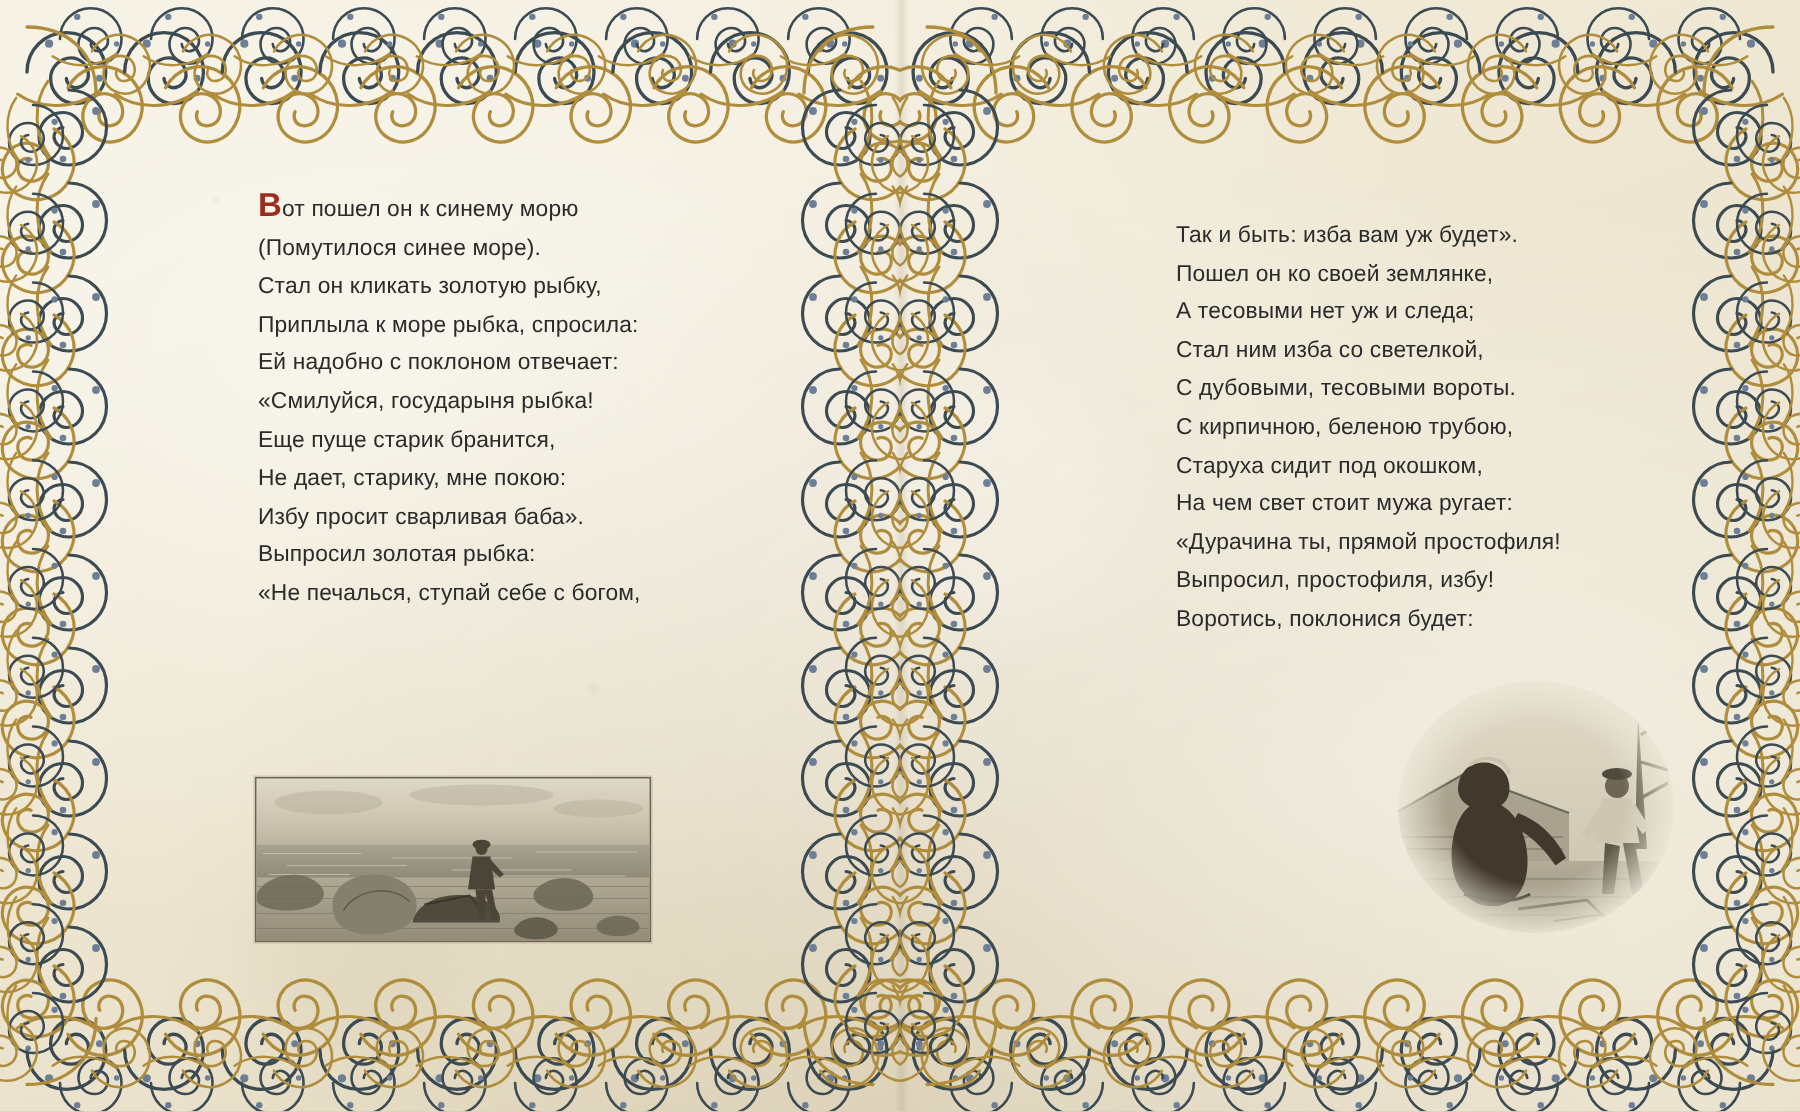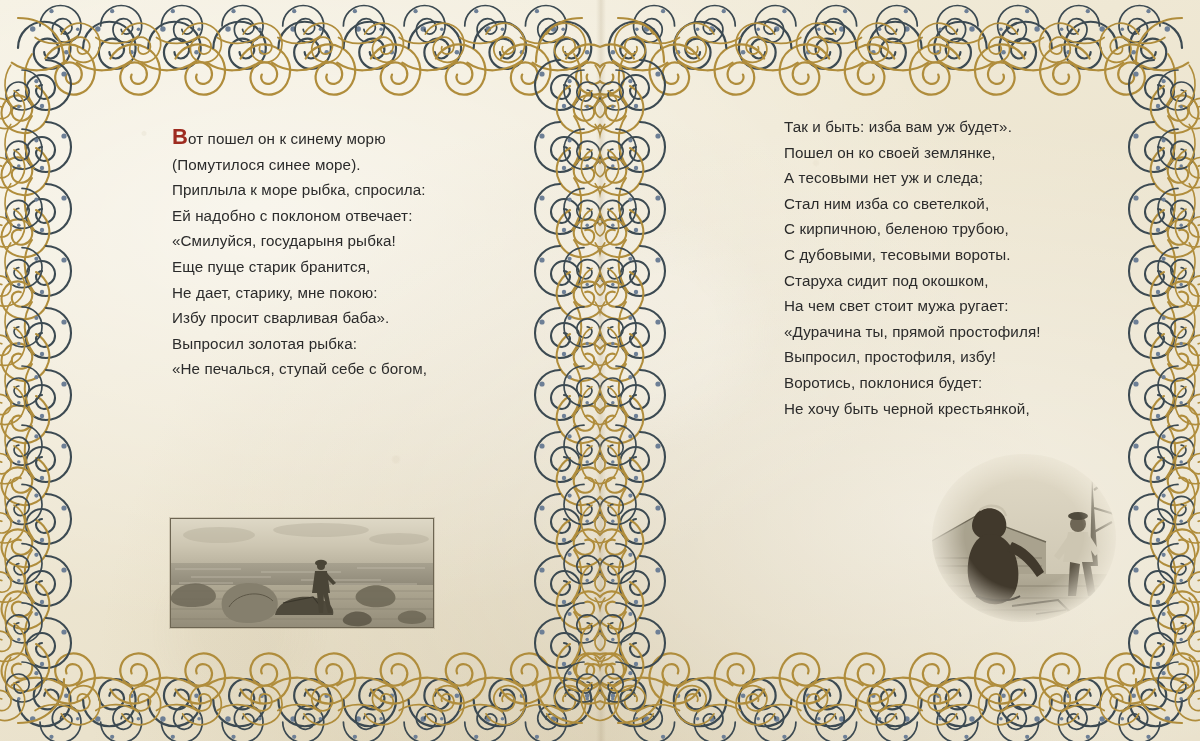--- a/index.html
+++ b/index.html
@@ -53,21 +53,21 @@
 
   
   .text-col {
     position: absolute;
     color: #2b2b2b;
     font-size: 15.2px;
     line-height: 25.6px;
     letter-spacing: 0.1px;
   }
   .col-left  { left: 172px; top: 126px; width: 380px; }
-  .col-right { left: 784px; top: 114px; width: 390px; }
+  .col-right { left: 784px; top: 144px; width: 390px; }
   .verse-line { white-space: nowrap; }
   .dropcap {
     color: #9e2b20;
     font-size: 22px;
     font-weight: bold;
     line-height: 1;
     vertical-align: baseline;
   }
 
   
@@ -344,43 +344,43 @@
         <path d="M582,723 c-28,0 -46,-18 -46,-44"></path>
       </g>
     </g>
   </svg>
 
   <div class="gutter-shadow"></div>
 
   <div class="text-col col-left">
     <div class="verse-line"><span class="dropcap">В</span><span>от пошел он к синему морю</span></div>
     <div class="verse-line">(Помутилося синее море).</div>
+    <div class="verse-line">Стал он кликать золотую рыбку,</div>
     <div class="verse-line">Приплыла к море рыбка, спросила:</div>
     <div class="verse-line">Ей надобно с поклоном отвечает:</div>
     <div class="verse-line">«Смилуйся, государыня рыбка!</div>
     <div class="verse-line">Еще пуще старик бранится,</div>
     <div class="verse-line">Не дает, старику, мне покою:</div>
     <div class="verse-line">Избу просит сварливая баба».</div>
     <div class="verse-line">Выпросил золотая рыбка:</div>
     <div class="verse-line">«Не печалься, ступай себе с богом,</div>
   </div>
 
   <div class="text-col col-right">
     <div class="verse-line">Так и быть: изба вам уж будет».</div>
     <div class="verse-line">Пошел он ко своей землянке,</div>
     <div class="verse-line">А тесовыми нет уж и следа;</div>
     <div class="verse-line">Стал ним изба со светелкой,</div>
+    <div class="verse-line">С дубовыми, тесовыми вороты.</div>
     <div class="verse-line">С кирпичною, беленою трубою,</div>
-    <div class="verse-line">С дубовыми, тесовыми вороты.</div>
     <div class="verse-line">Старуха сидит под окошком,</div>
     <div class="verse-line">На чем свет стоит мужа ругает:</div>
     <div class="verse-line">«Дурачина ты, прямой простофиля!</div>
     <div class="verse-line">Выпросил, простофиля, избу!</div>
     <div class="verse-line">Воротись, поклонися будет:</div>
-    <div class="verse-line">Не хочу быть черной крестьянкой,</div>
   </div>
 
   <div class="illus-rect">
     <svg viewBox="0 0 262 108" width="262" height="108" xmlns="http://www.w3.org/2000/svg">
       <defs>
         <linearGradient id="sky" x1="0" y1="0" x2="0" y2="1">
           <stop offset="0%" stop-color="#ded8c6"></stop>
           <stop offset="60%" stop-color="#cdc6b2"></stop>
           <stop offset="100%" stop-color="#bcb5a1"></stop>
         </linearGradient>

